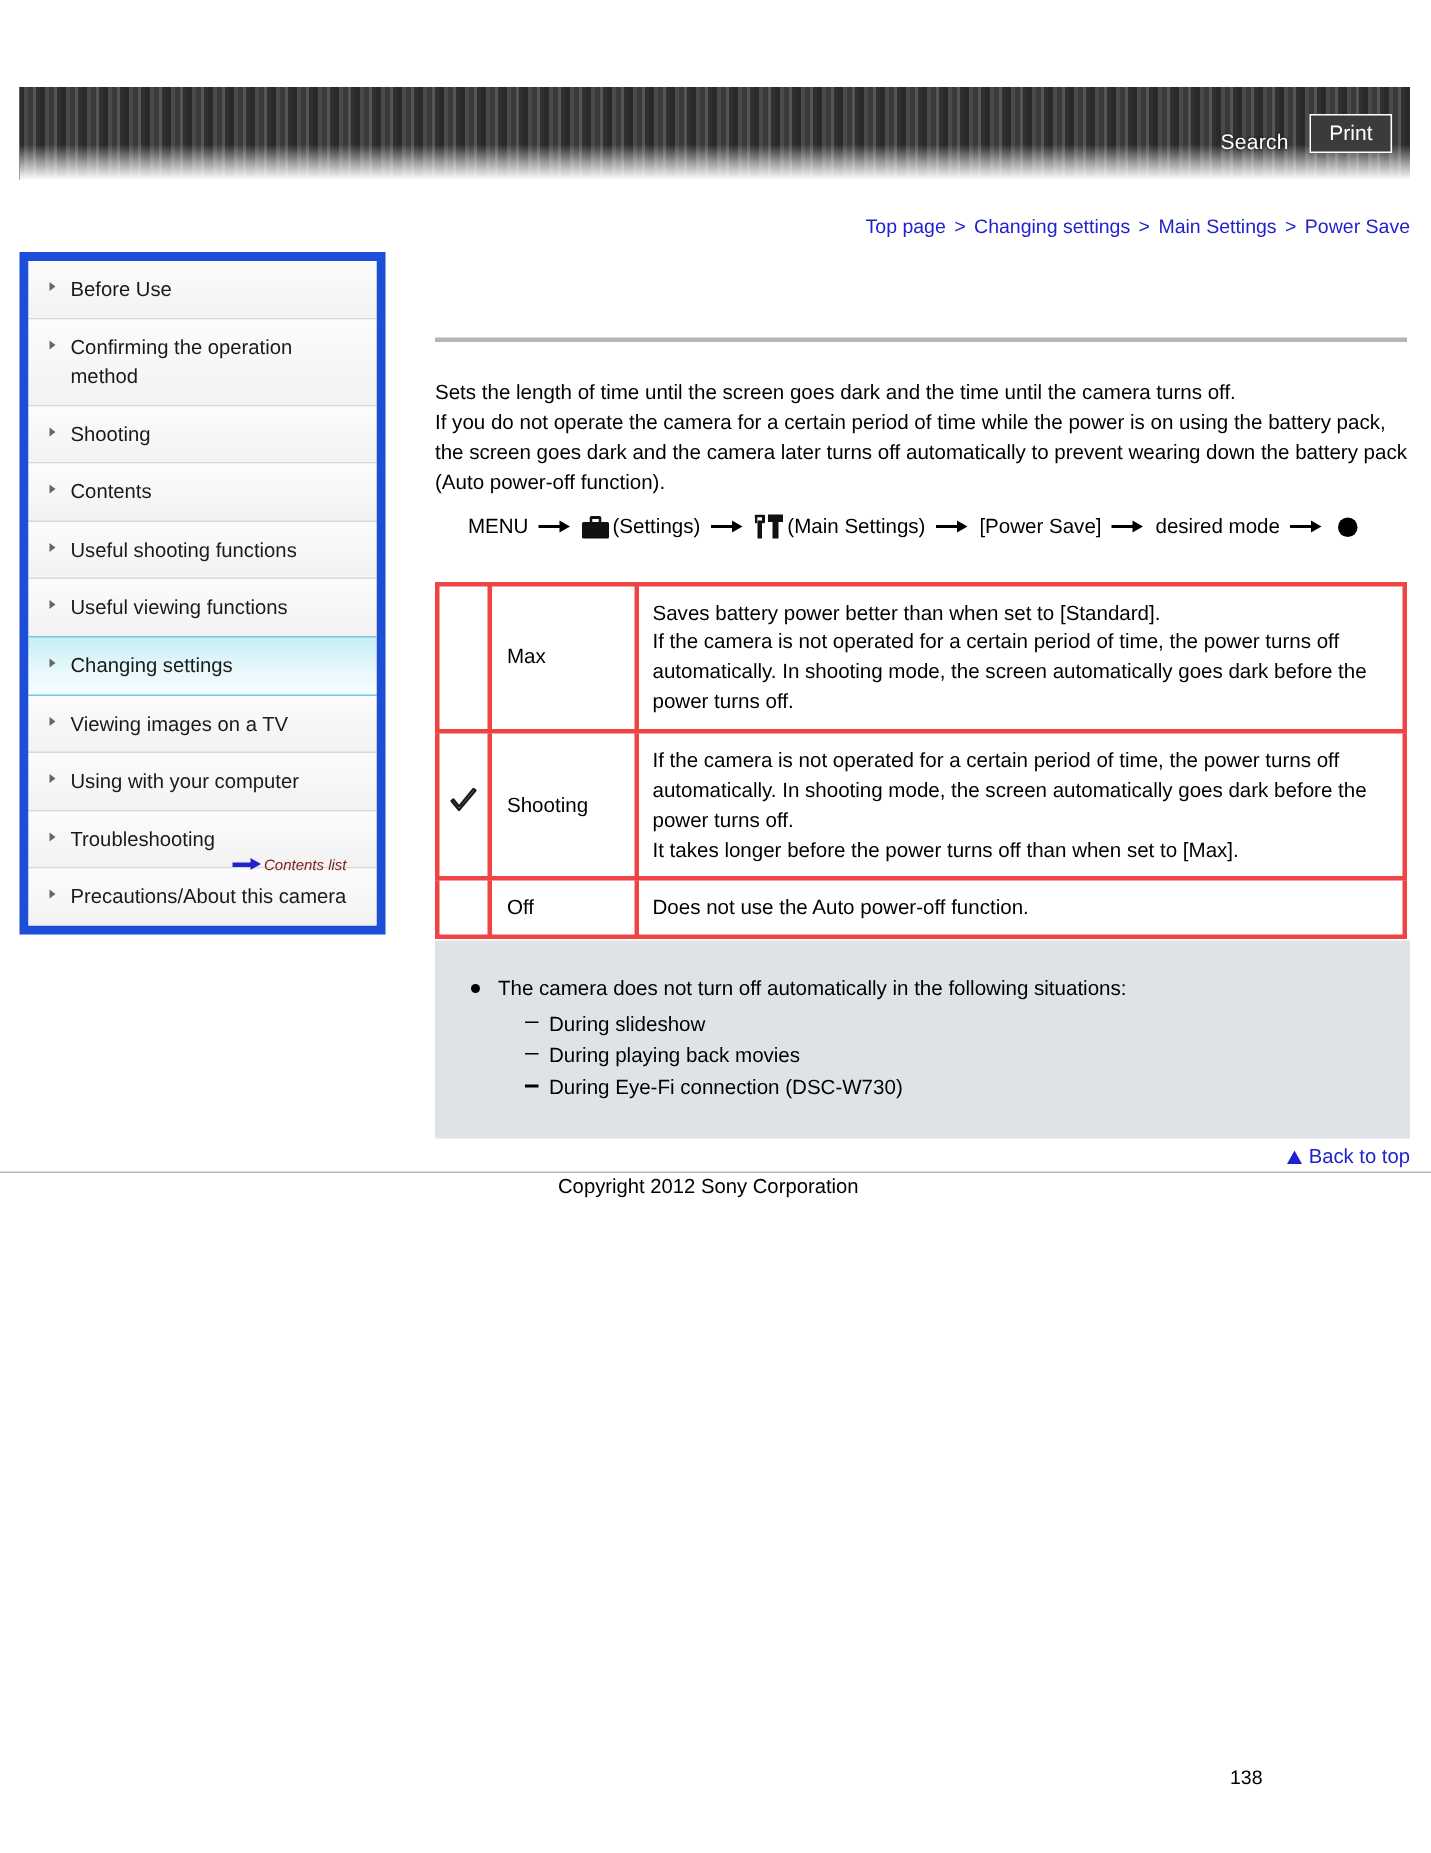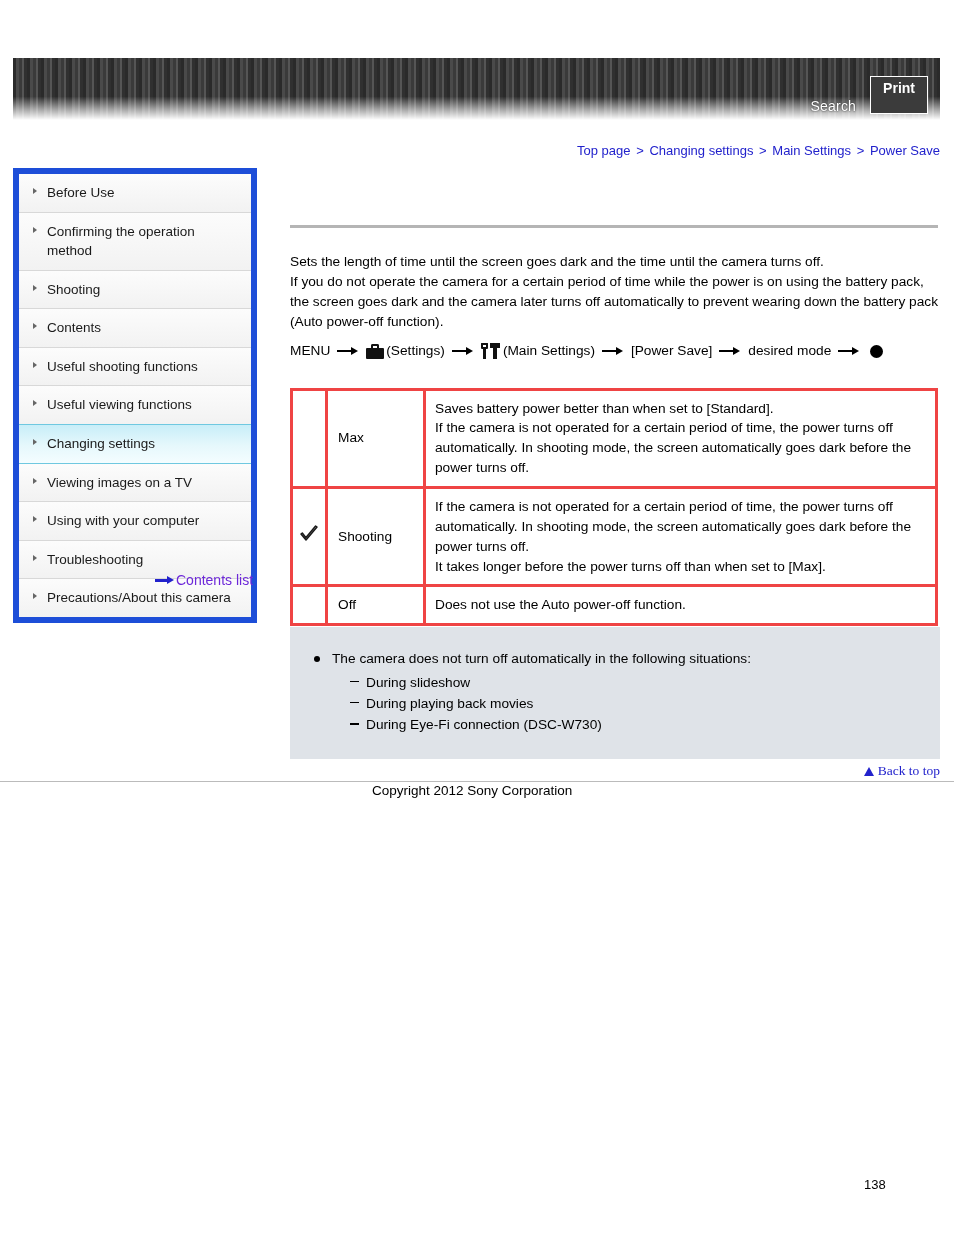--- a/index.html
+++ b/index.html
@@ -46,24 +46,23 @@
     font-size: 14px;
     letter-spacing: 0.2px;
     cursor: pointer;
     text-shadow: 0 0 2px rgba(0,0,0,0.9);
   }
   #print-btn {
     color: #ffffff;
     font-size: 14px;
     border: 1px solid #ffffff;
     background: #3b3b3b;
-    padding: 3px 12px 16px 12px;
+    padding: 3px 12px 4px 12px;
     cursor: pointer;
     line-height: 1.2;
-    font-weight: bold;
   }
 
   
   #breadcrumb {
     position: absolute;
     right: 14px;
     top: 143px;
     font-size: 13px;
     color: #2222cc;
     white-space: nowrap;
@@ -105,24 +104,25 @@
     background: linear-gradient(to bottom, #c8eef8 0%, #e6f8fc 55%, #f4fdff 100%);
     border-top: 1px solid #6fc8e0;
     border-bottom: 1px solid #6fc8e0;
     margin-top: -1px;
   }
 
   #contents-list {
     position: absolute;
     left: 155px;
     top: 572px;
-    font-size: 14px;
-    color: #6d28d9;
+    font-size: 10px;
+    color: #7f1d1d;
     cursor: pointer;
     white-space: nowrap;
+    font-style: italic;
   }
   #contents-arrow {
     display: inline-block;
     position: relative;
     width: 20px;
     height: 8px;
     vertical-align: middle;
     margin-right: 1px;
     top: -1px;
   }
@@ -157,20 +157,21 @@
     margin-bottom: 24px;
   }
   #description {
     font-size: 13.7px;
     line-height: 1.46;
     color: #000;
     width: 648px;
   }
   #menu-path {
     margin-top: 9px;
+    margin-left: 22px;
     font-size: 13.7px;
     line-height: 1.5;
     white-space: nowrap;
     display: flex;
     align-items: center;
     gap: 0px;
   }
   #menu-path .seg { display: inline-flex; align-items: center; }
   .arrow-glyph {
     display: inline-block;
@@ -362,21 +363,20 @@
 
   
   #back-to-top {
     position: absolute;
     right: 14px;
     top: 763px;
     font-size: 13.5px;
     color: #2222cc;
     cursor: pointer;
     white-space: nowrap;
-    font-family: Liberation Serif, serif;
   }
   #back-to-top .uptri {
     display: inline-block;
     width: 0; height: 0;
     border-left: 5px solid transparent;
     border-right: 5px solid transparent;
     border-bottom: 9px solid #2222cc;
     margin-right: 4px;
     vertical-align: -1px;
   }
@@ -390,21 +390,21 @@
   }
   #copyright {
     position: absolute;
     left: 372px;
     top: 783px;
     font-size: 13.5px;
     color: #000;
   }
   #page-number {
     position: absolute;
-    left: 864px;
+    left: 820px;
     top: 1177px;
     font-size: 13px;
     color: #000;
   }
 </style>
 </head>
 <body>
 
 <div id="banner">
   <div id="banner-controls">

